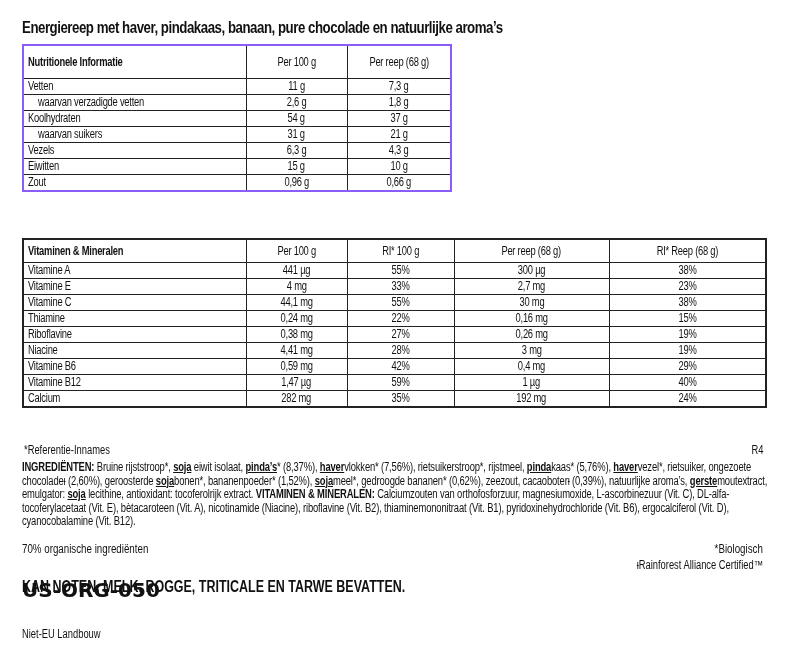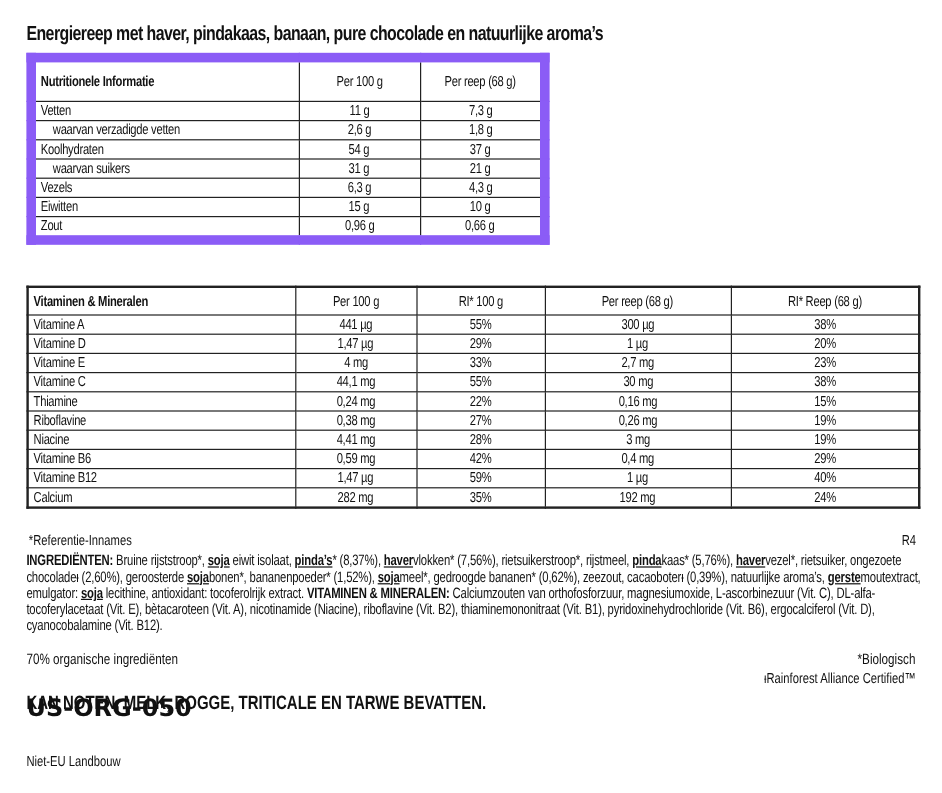--- a/index.html
+++ b/index.html
@@ -2,21 +2,21 @@
 <html><head>
 <meta charset="utf-8">
 <style>
   html, body { margin:0; padding:0; background:#ffffff; }
   body { width:785px; height:661px; position:relative; overflow:hidden; color:#111;
          font-family: "Liberation Sans Narrow", "Liberation Sans", sans-serif; }
   #title { position:absolute; left:22px; top:18px; font-size:17px; font-weight:bold; white-space:nowrap;
            letter-spacing:-0.6px; transform:scaleX(0.78); transform-origin:left top; }
   table { position:absolute; border-collapse:collapse; font-size:12px; }
   table td { border:1px solid #222; padding:0 4px; white-space:nowrap; line-height:15px; height:15px; }
-  .t1 { left:22px; top:44px; border:8px solid #8b5cf6; }
+  .t1 { left:22px; top:44px; border:2px solid #8b5cf6; }
   .t1 .hdr td { height:32px; }
   .t2 { left:22px; top:238px; border:2px solid #222; }
   .t2 .hdr td { height:22px;margin-left:20px; }
   .c { text-align:center; }
   .lbl { font-weight:bold; }
   .sub { padding-left:14px; }
   .sq { display:inline-block; transform:scaleX(0.78); transform-origin:left center; letter-spacing:-0.3px; }
   .sqc { display:inline-block; transform:scaleX(0.78); transform-origin:center center; letter-spacing:-0.3px; }
   .t2 .hdrtxt { font-weight:bold; }
   #ri-note { position:absolute; left:24px; top:443px; font-size:12px; }
@@ -109,27 +109,20 @@
   </tbody>
     <tbody id="vit-body">
       <tr>
         <td><span class="sq">Vitamine A</span></td>
         <td class="c"><span class="sqc">441 µg</span></td>
         <td class="c"><span class="sqc">55%</span></td>
         <td class="c"><span class="sqc">300 µg</span></td>
         <td class="c"><span class="sqc">38%</span></td>
       </tr>
       <tr>
-        <td><span class="sq">Vitamine D</span></td>
-        <td class="c"><span class="sqc">1,47 µg</span></td>
-        <td class="c"><span class="sqc">29%</span></td>
-        <td class="c"><span class="sqc">1 µg</span></td>
-        <td class="c"><span class="sqc">20%</span></td>
-      </tr>
-      <tr>
         <td><span class="sq">Vitamine E</span></td>
         <td class="c"><span class="sqc">4 mg</span></td>
         <td class="c"><span class="sqc">33%</span></td>
         <td class="c"><span class="sqc">2,7 mg</span></td>
         <td class="c"><span class="sqc">23%</span></td>
       </tr>
       <tr>
         <td><span class="sq">Vitamine C</span></td>
         <td class="c"><span class="sqc">44,1 mg</span></td>
         <td class="c"><span class="sqc">55%</span></td>

